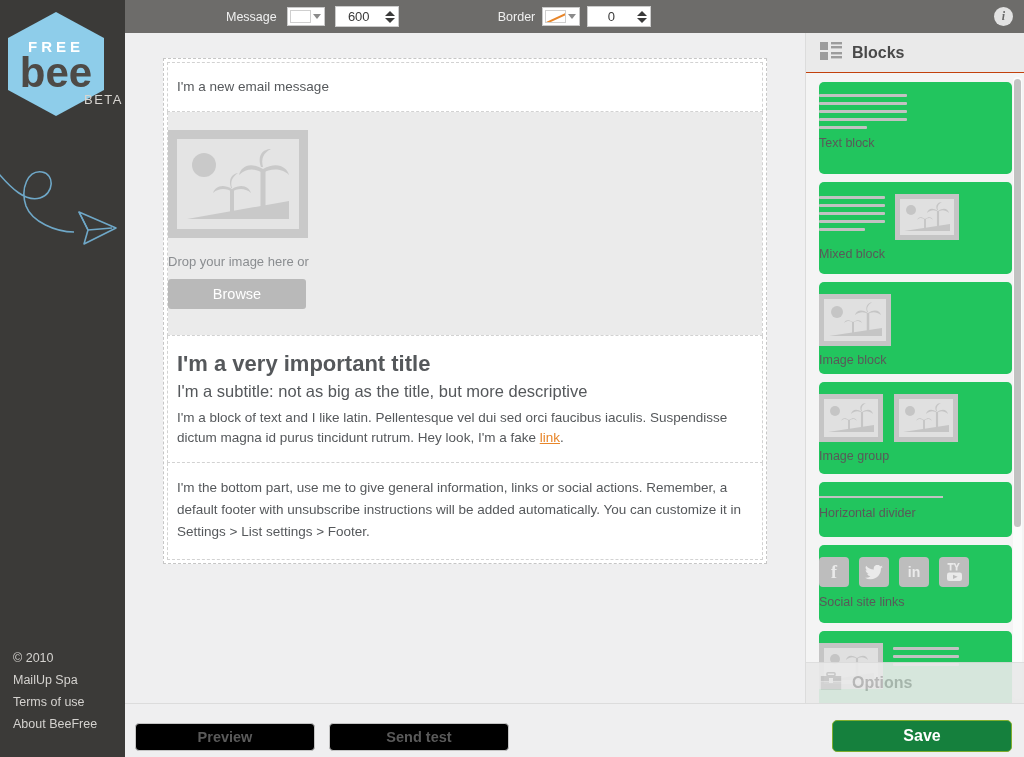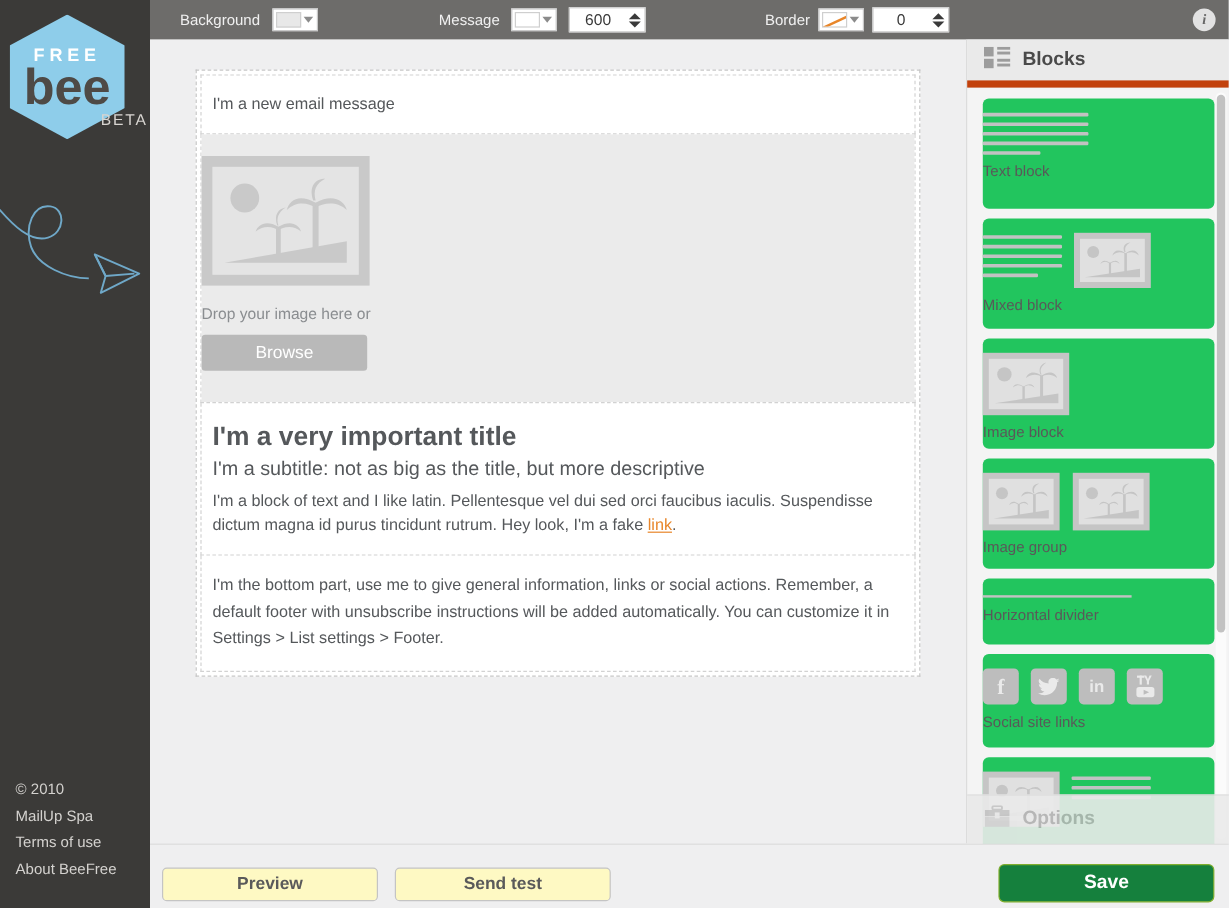--- a/index.html
+++ b/index.html
@@ -128,21 +128,21 @@
 
   #row-foot { padding: 14px 9px 16px 9px; }
   #foot-para { font-size: 13.5px; color: #55585b; line-height: 22px; }
 
   
   #right-panel {
     position: absolute; left: 805px; top: 33px; width: 219px; height: 670px;
     background: #f4f4f4; border-left: 1px solid #dcdcdc;
   }
   #blocks-header {
-    height: 40px; background: #eaeaea; border-bottom: 6px solid #c2410c;
+    height: 40px; background: #eaeaea; border-bottom: 1px solid #c2410c;
     display: flex; align-items: center; padding-left: 14px; gap: 10px;
   }
   #blocks-header .ttl { font-size: 16px; font-weight: bold; color: #4a4a4a; }
   #blocks-scroll {
     position: absolute; top: 41px; left: 0; width: 219px; height: 629px; overflow: hidden;
   }
   #blocks-list { padding: 8px 13px 0 13px; }
   .block-card {
     background: #22c55e; border-radius: 5px; margin-bottom: 8px;
     display: flex; flex-direction: column; align-items: flex-start; cursor: pointer;
@@ -173,21 +173,21 @@
     position: absolute; left: 1px; top: 2px; width: 7px; height: 448px;
     background: #c2c2c2; border-radius: 4px; cursor: pointer;
   }
 
   
   #footer {
     position: absolute; left: 125px; top: 703px; width: 899px; height: 54px;
     background: #efeff0; border-top: 1px solid #dcdcdc;
   }
   .ftr-btn {
-    position: absolute; top: 19px; height: 28px; background: #fef9c3;
+    position: absolute; top: 19px; height: 28px; background: #000000;
     border: 1px solid #c4c4c4; border-radius: 4px;
     font-size: 14.5px; font-weight: bold; color: #5a5a5a;
     font-family: "Liberation Sans", sans-serif; cursor: pointer;
   }
   #btn-preview { left: 10px; width: 180px; }
   #btn-sendtest { left: 204px; width: 180px; }
   #btn-save {
     position: absolute; left: 707px; top: 16px; width: 180px; height: 32px;
     background: #15803d; border: 1px solid #7fae2e; border-radius: 5px;
     color: #ffffff; font-size: 16px; font-weight: bold;
@@ -218,27 +218,20 @@
     <div id="side-links">
       <div>© 2010</div>
       <div>MailUp Spa</div>
       <div>Terms of use</div>
       <div>About BeeFree</div>
     </div>
   </div>
 
   <div id="toolbar">
 
-    <div class="tb-group" style="margin-left:25px; gap:10px;">
-      <span class="tb-label">Background</span>
-      <div class="swatch">
-        <span class="chip" style="background:#e8e8e8;"></span>
-        <span class="car"></span>
-      </div>
-    </div>
 
     <div class="tb-group" style="margin-left:101px; gap:10px;">
       <span class="tb-label">Message</span>
       <div class="swatch">
         <span class="chip" style="background:#ffffff;"></span>
         <span class="car"></span>
       </div>
       <div class="numbox">
         <span class="val">600</span>
         <span class="spinner">

